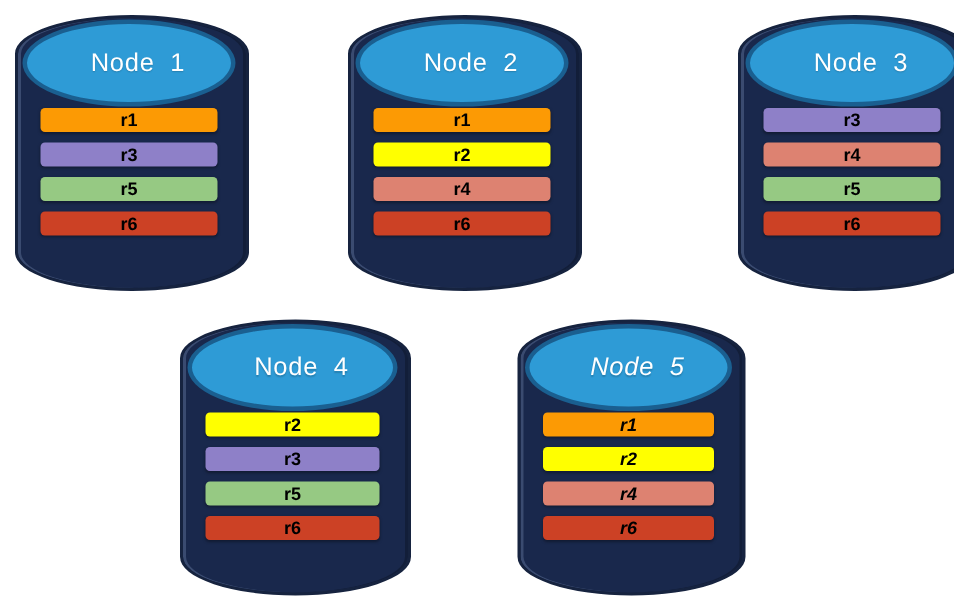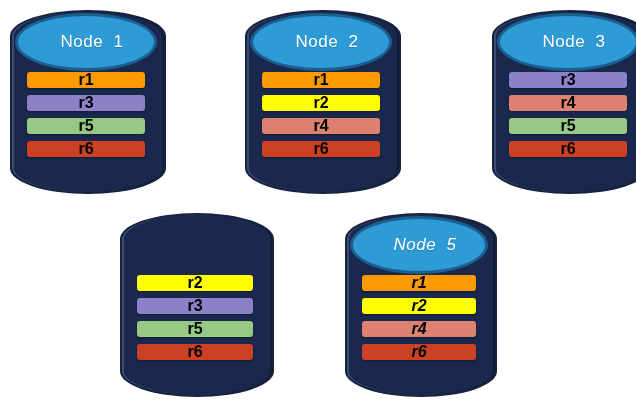--- a/index.html
+++ b/index.html
@@ -71,21 +71,21 @@
   .replica-bar {
     width: 77%;
     height: 16px;
     border-radius: 3px;
     display: flex;
     align-items: center;
     justify-content: center;
     box-shadow: 0 1px 2px rgba(0,0,0,0.35);
   }
   .replica-label {
-    font-size: 16px;
+    font-size: 12px;
     font-weight: bold;
     color: #000000;
     line-height: 1;
   }
 </style>
 </head>
 <body>
 
 <div id="stage">
     <div class="node" style="left: 10px; top: 10px; width: 152px; height: 180px;">
@@ -101,21 +101,21 @@
           <span class="replica-label">r3</span>
         </div>
         <div class="replica-bar" style="background: rgb(150, 201, 131);">
           <span class="replica-label">r5</span>
         </div>
         <div class="replica-bar" style="background: rgb(204, 65, 37);">
           <span class="replica-label">r6</span>
         </div>
       </div>
     </div>
-    <div class="node" style="left: 245px; top: 10px; width: 152px; height: 180px;">
+    <div class="node" style="left: 232px; top: 10px; width: 152px; height: 180px;">
       <div class="cyl-body"></div>
       <div class="cyl-top">
         <span class="cyl-title">Node  2</span>
       </div>
       <div class="replica-stack">
         <div class="replica-bar" style="background: rgb(252, 154, 4);">
           <span class="replica-label">r1</span>
         </div>
         <div class="replica-bar" style="background: rgb(255, 255, 0);">
           <span class="replica-label">r2</span>
@@ -143,20 +143,23 @@
         <div class="replica-bar" style="background: rgb(150, 201, 131);">
           <span class="replica-label">r5</span>
         </div>
         <div class="replica-bar" style="background: rgb(204, 65, 37);">
           <span class="replica-label">r6</span>
         </div>
       </div>
     </div>
     <div class="node" style="left: 120px; top: 213px; width: 150px; height: 180px;">
       <div class="cyl-body"></div>
+      <div class="cyl-top">
+        <span class="cyl-title">Node  4</span>
+      </div>
       <div class="replica-stack">
         <div class="replica-bar" style="background: rgb(255, 255, 0);">
           <span class="replica-label">r2</span>
         </div>
         <div class="replica-bar" style="background: rgb(142, 128, 200);">
           <span class="replica-label">r3</span>
         </div>
         <div class="replica-bar" style="background: rgb(150, 201, 131);">
           <span class="replica-label">r5</span>
         </div>

